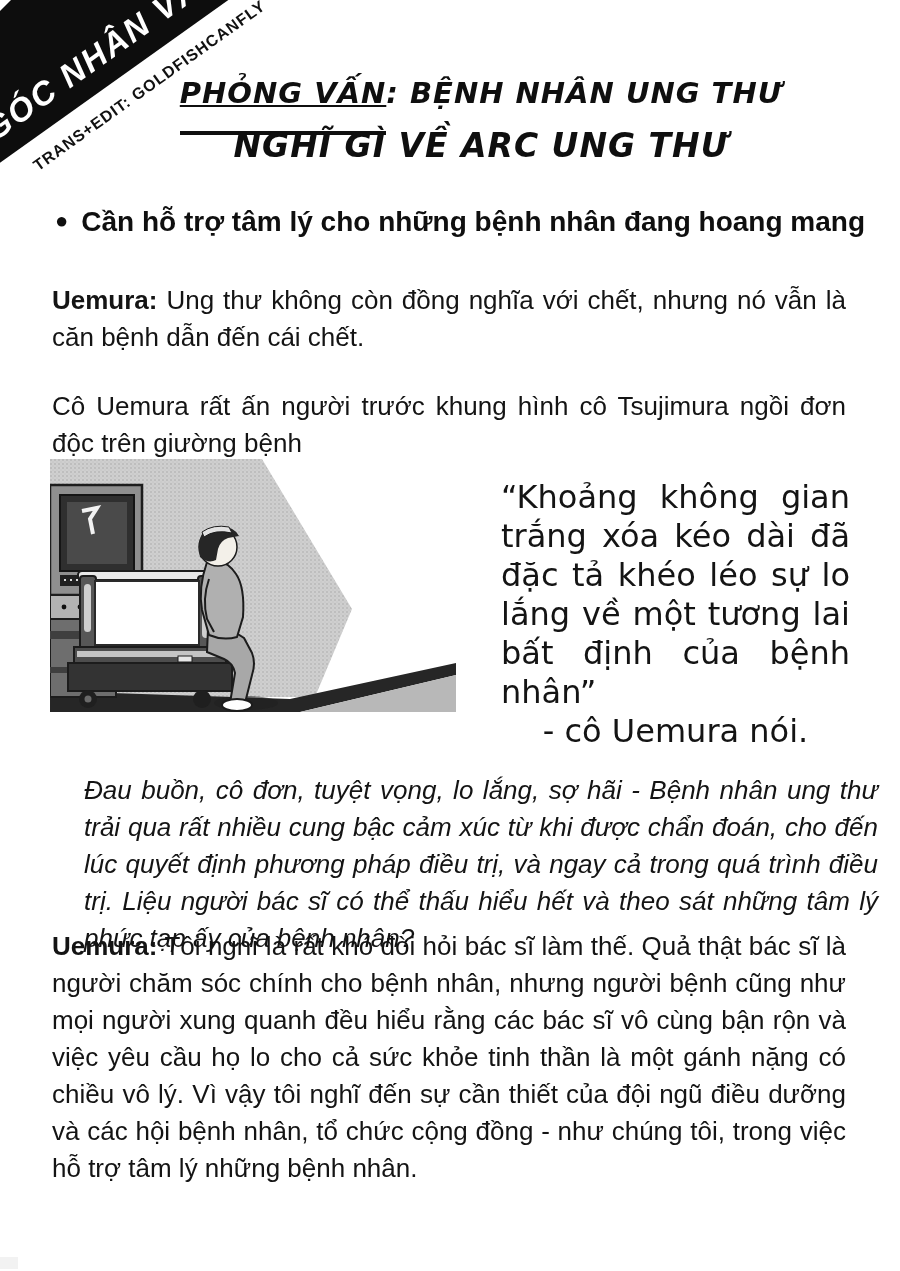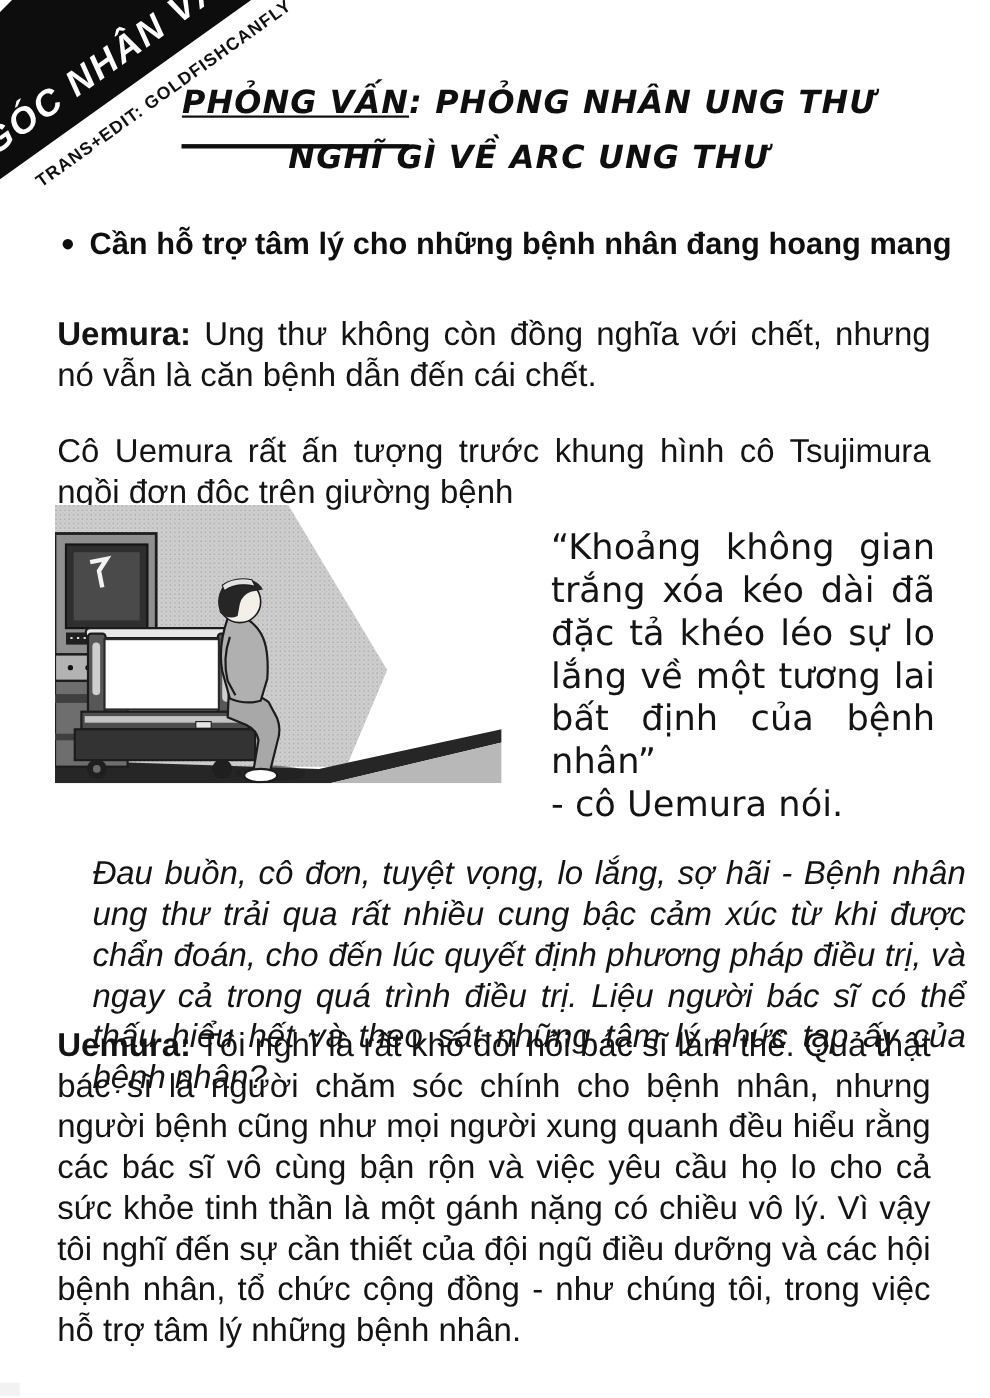--- a/index.html
+++ b/index.html
@@ -33,80 +33,80 @@
   }
 
   
   .title {
     position:absolute; left:70px; right:8px; top:76px; text-align:center;
     font-family:"DejaVu Sans", sans-serif; font-weight:bold; font-style:italic;
     color:#0f0f0f;
   }
   .title-line1 { font-size:29px; letter-spacing:1px; white-space:nowrap; }
   .title-line1 .u { border-bottom:4px solid #0f0f0f; padding-bottom:21px;text-decoration:underline; }
-  .title-line2 { font-size:29px; letter-spacing:1px; margin-top:16px; white-space:nowrap; }
+  .title-line2 { font-size:33px; letter-spacing:1px; margin-top:16px; white-space:nowrap; }
 
   
   .heading {
     position:absolute; left:55px; top:206px; width:800px;
     font-weight:bold; font-size:28px; color:#0f0f0f; white-space:nowrap;text-align:right;
   }
   .heading .bullet { font-size:22px; margin-right:13px; vertical-align:3px; }
 
   
   .para {
     position:absolute; left:52px; width:794px;
-    font-size:30px; line-height:37px; text-align:justify; color:#141414;
+    font-size:26px; line-height:37px; text-align:justify; color:#141414;
   }
   .speaker { font-weight:bold; }
   .p-intro   { top:256px; }
   .p-caption { top:362px; }
   .p-lead    { top:746px; font-style:italic;margin-left:32px; }
   .p-interview { top:902px; }
 
   
   .figure { position:absolute; left:50px; top:459px; width:406px; height:253px; }
   .figure svg { display:block; width:406px; height:253px; }
   .quote {
     position:absolute; left:501px; top:478px; width:349px;
     font-family:"DejaVu Sans", sans-serif; font-size:32px; line-height:39px;
     text-align:justify; color:#141414;
   }
-  .quote .attr { display:block; text-align:left; }
+  .quote .attr { display:block; text-align:center; }
 
   .artifact {
     position:absolute; left:0; top:1257px; width:18px; height:12px;
     background:#f2f2f2;
   }
 </style>
 </head>
 <body>
 
 <div class="page">
 
   <div class="corner">
     <div class="stripe">
       <span class="stripe-label">GÓC NHÂN VĂN</span>
     </div>
     <div class="credit">TRANS+EDIT: GOLDFISHCANFLY</div>
     <div class="notch"></div>
   </div>
 
   <div class="title">
-    <div class="title-line1"><span class="u">PHỎNG VẤN</span><span>: PHỎNG NHÂN UNG THƯ</span></div>
+    <div class="title-line1"><span class="u">PHỎNG VẤN</span><span>: BỆNH NHÂN UNG THƯ</span></div>
     <div class="title-line2">NGHĨ GÌ VỀ ARC UNG THƯ</div>
   </div>
 
   <div class="heading">
     <span class="bullet">●</span><span>Cần hỗ trợ tâm lý cho những bệnh nhân đang hoang mang</span>
   </div>
 
   <p class="para p-intro"><span class="speaker">Uemura:</span><span> Ung thư không còn đồng nghĩa với chết, nhưng nó vẫn là căn bệnh dẫn đến cái chết.</span></p>
 
-  <p class="para p-caption"><span>Cô Uemura rất ấn tượng trước khung hình cô Tsujimura ngồi đơn độc trên giường bệnh</span></p>
+  <p class="para p-caption"><span>Cô Uemura rất ấn người trước khung hình cô Tsujimura ngồi đơn độc trên giường bệnh</span></p>
 
   <div class="figure">
     <svg viewBox="0 0 406 253" xmlns="http://www.w3.org/2000/svg" role="img" aria-label="Khung truyện đen trắng: bệnh nhân ngồi đơn độc trên mép giường bệnh cạnh máy theo dõi">
       <defs>
         <pattern id="halftone" width="4" height="4" patternUnits="userSpaceOnUse">
           <rect width="4" height="4" fill="#cfcfcf"></rect>
           <circle cx="1" cy="1" r="0.8" fill="#a9a9a9"></circle>
           <circle cx="3" cy="3" r="0.6" fill="#bcbcbc"></circle>
         </pattern>
       </defs>

